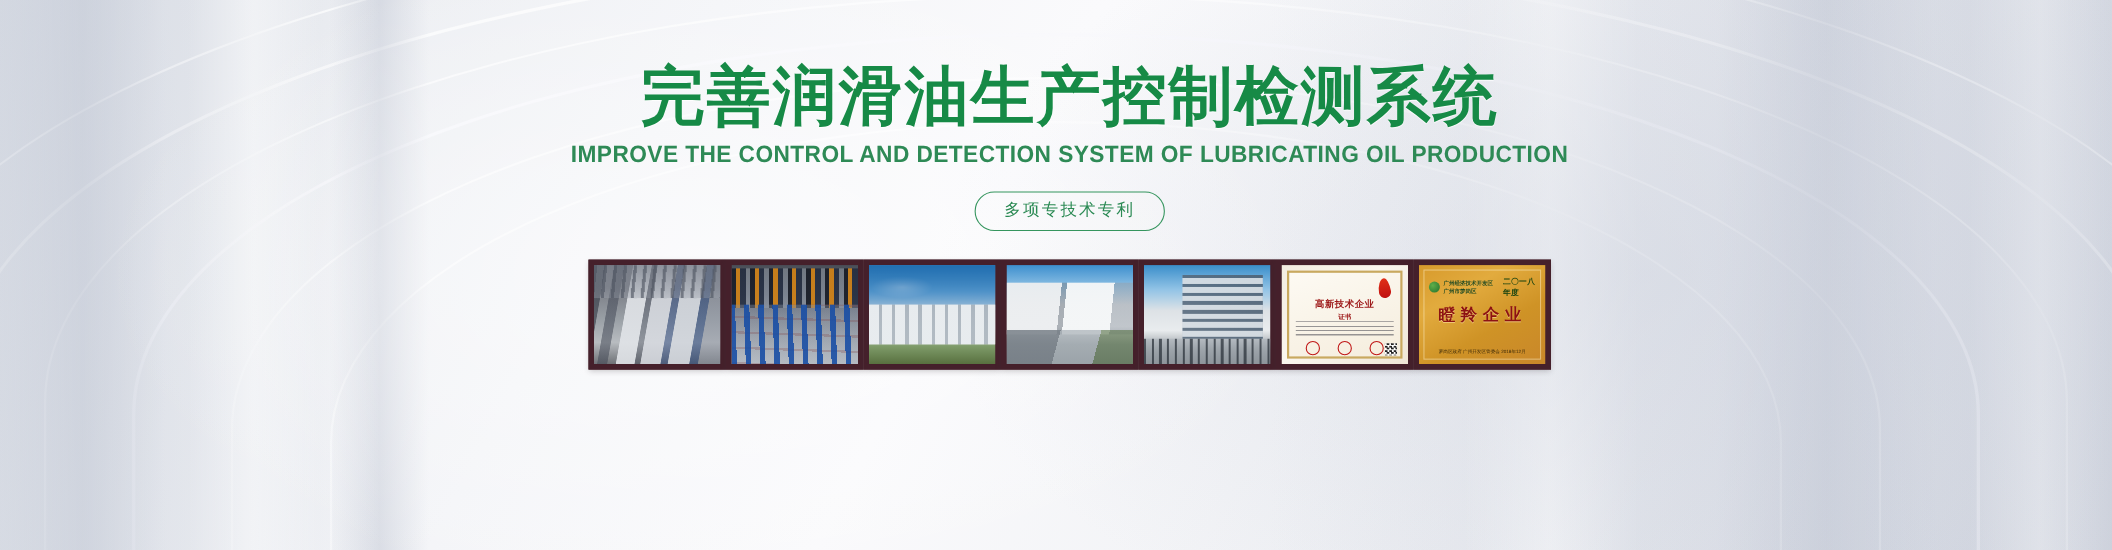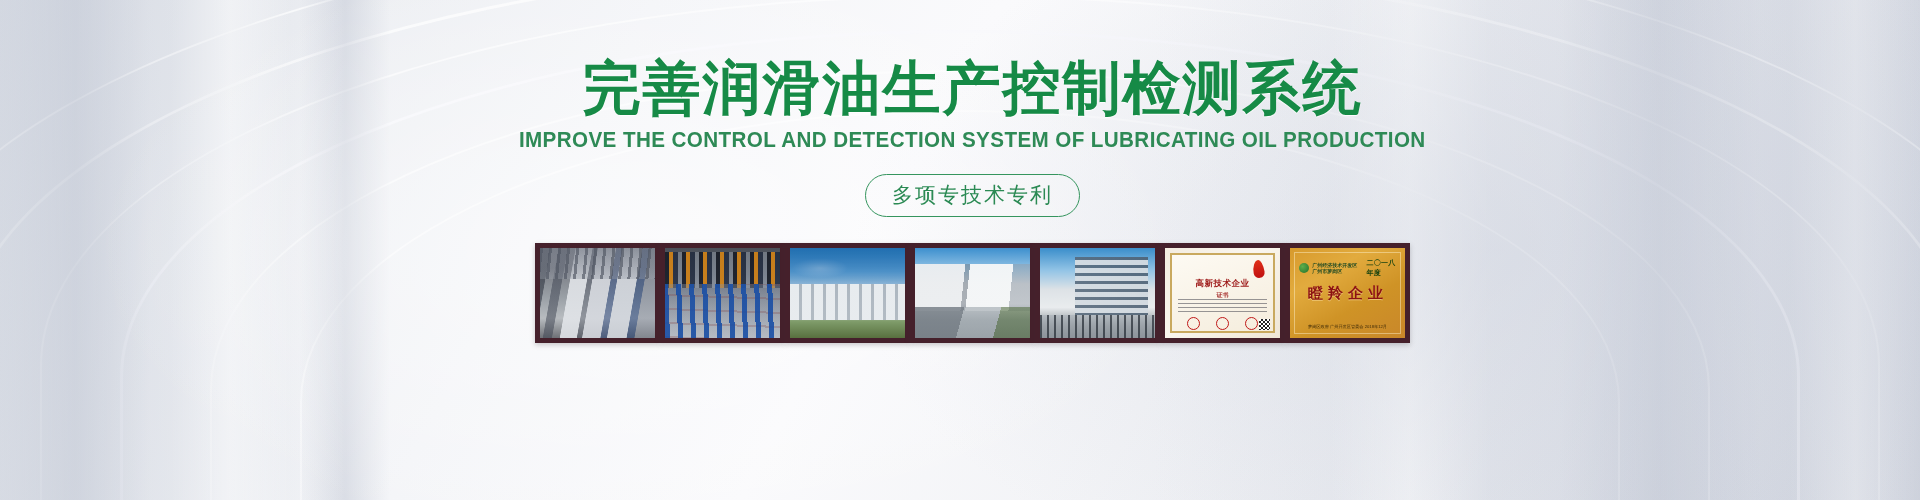--- a/index.html
+++ b/index.html
@@ -73,21 +73,21 @@
 
   #pills {
     margin-top:21px;
     display:flex;
     gap:26px;
   }
   .pill {
     border:1.4px solid #35955e;
     border-radius:22px;
     padding:7px 26px 9px;
-    font-size:21px;
+    font-size:15px;
     color:#2b8a54;
     letter-spacing:2px;
     background:rgba(255,255,255,0.10);
     white-space:nowrap;
     line-height:1.2;
   }
 
   
   #strip {
     margin-top:26px;

